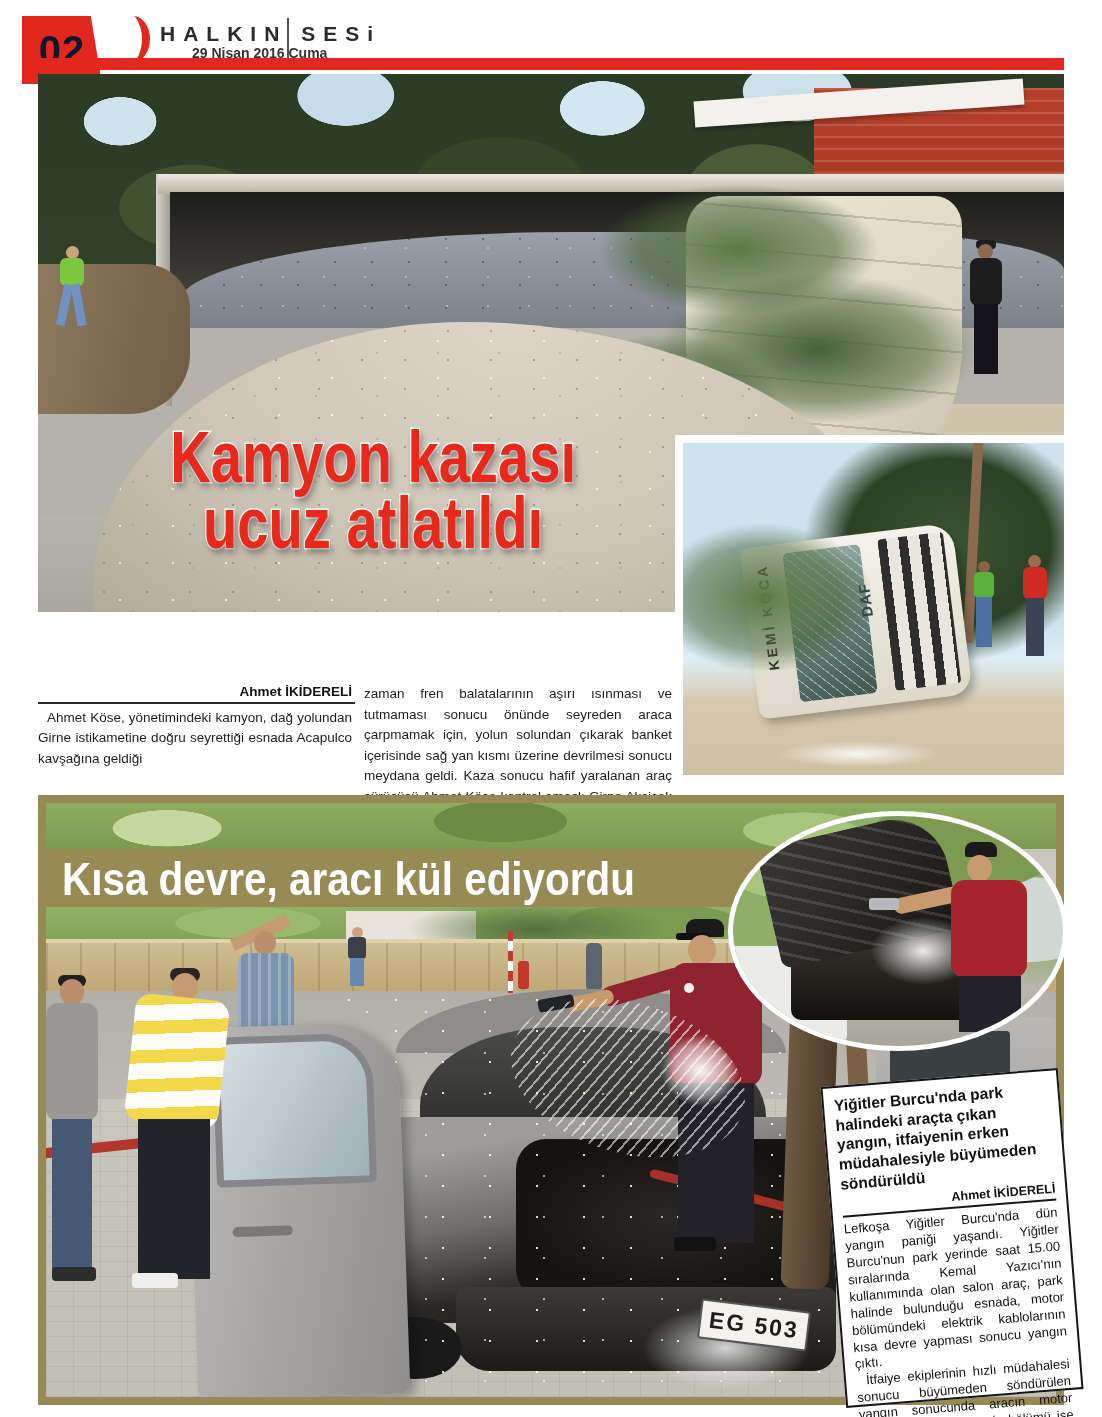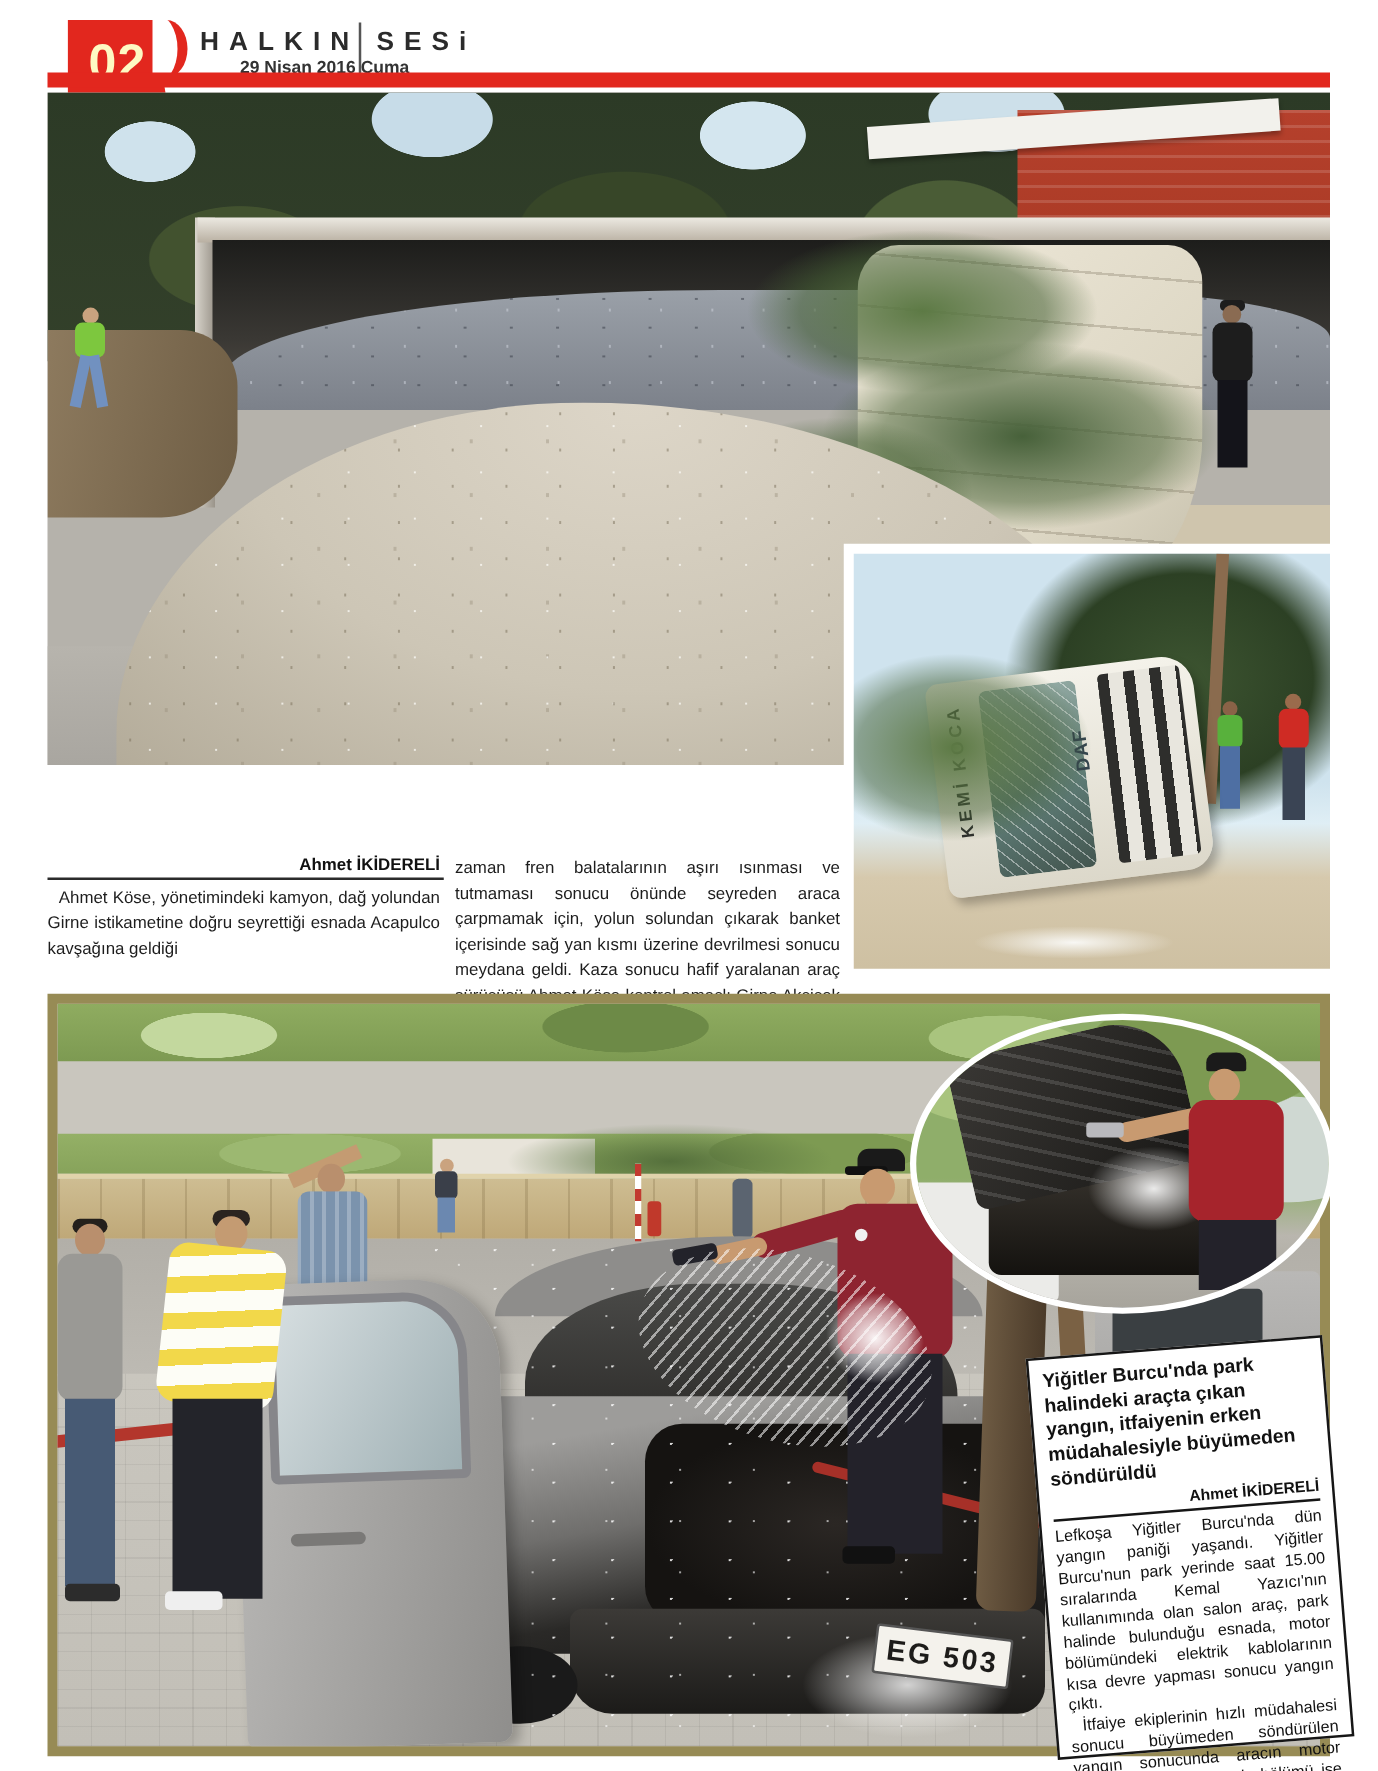--- a/index.html
+++ b/index.html
@@ -1,21 +1,21 @@
 <!DOCTYPE html>
 <html><head>
 <meta charset="utf-8">
 <style>
   html,body{margin:0;padding:0;background:#ffffff;}
   .page{position:relative;width:1102px;height:1417px;background:#fff;overflow:hidden;
         font-family:"Liberation Sans",sans-serif;}
   .abs{position:absolute;}
 
   
-  .pagenum{left:54px;top:16px;width:80px;height:68px;background:#e2271e;color:#fef9c3;
+  .pagenum{left:22px;top:16px;width:80px;height:68px;background:#e2271e;color:#0f172a;
            font-weight:bold;font-size:40px;display:flex;align-items:center;justify-content:center;
            clip-path:polygon(0 0,86% 0,100% 100%,0 100%);letter-spacing:1px;}
   .crescent{left:122px;top:16px;width:28px;height:46px;background:#e2271e;
             border-radius:0 60% 60% 0 / 0 50% 50% 0;overflow:hidden;}
   .crescent::before{content:"";position:absolute;left:-16px;top:-5px;width:36px;height:56px;
             background:#fff;border-radius:50%;}
   .masthead{left:160px;top:22px;font-weight:bold;font-size:21px;letter-spacing:8px;color:#2b2b2b;}
   .hdate{left:192px;top:45px;font-weight:bold;font-size:14px;color:#333;}
   .vrule{left:287px;top:18px;width:2px;height:44px;background:#555;}
   .redbar{left:38px;top:58px;width:1026px;height:12px;background:#e2271e;}
@@ -323,20 +323,24 @@
       <div class="torso"></div>
       <div class="legs"></div>
     </div>
     <div class="p1-pile"></div>
     <div class="p1-manW">
       <div class="head"></div>
       <div class="torso"></div>
       <div class="leg1"></div>
       <div class="leg2"></div>
     </div>
+    <div class="headline1">
+      <span>Kamyon kazası</span><br>
+      <span>ucuz atlatıldı</span>
+    </div>
   </div>
 
   <div class="abs inset1">
     <div class="ph">
       <div class="i1-pines"></div>
       <div class="i1-trunk"></div>
       <div class="i1-manG">
         <div class="head"></div>
         <div class="torso"></div>
         <div class="legs"></div>
@@ -430,20 +434,23 @@
         <div class="cap"></div>
         <div class="brim"></div>
         <div class="head"></div>
         <div class="torso"></div>
         <div class="badge"></div>
         <div class="pants"></div>
         <div class="shoe"></div>
       </div>
       <div class="p2-spray"></div>
       <div class="p2-hose2"></div>
+      <div class="p2-band">
+        <span class="t">Kısa devre, aracı kül ediyordu</span>
+      </div>
     </div>
 
     <div class="oval">
       <div class="ov-whitecar"></div>
       <div class="ov-bay"></div>
       <div class="ov-hood"></div>
       <div class="ov-mist"></div>
       <div class="ov-man">
         <div class="arm"></div>
         <div class="tool"></div>

